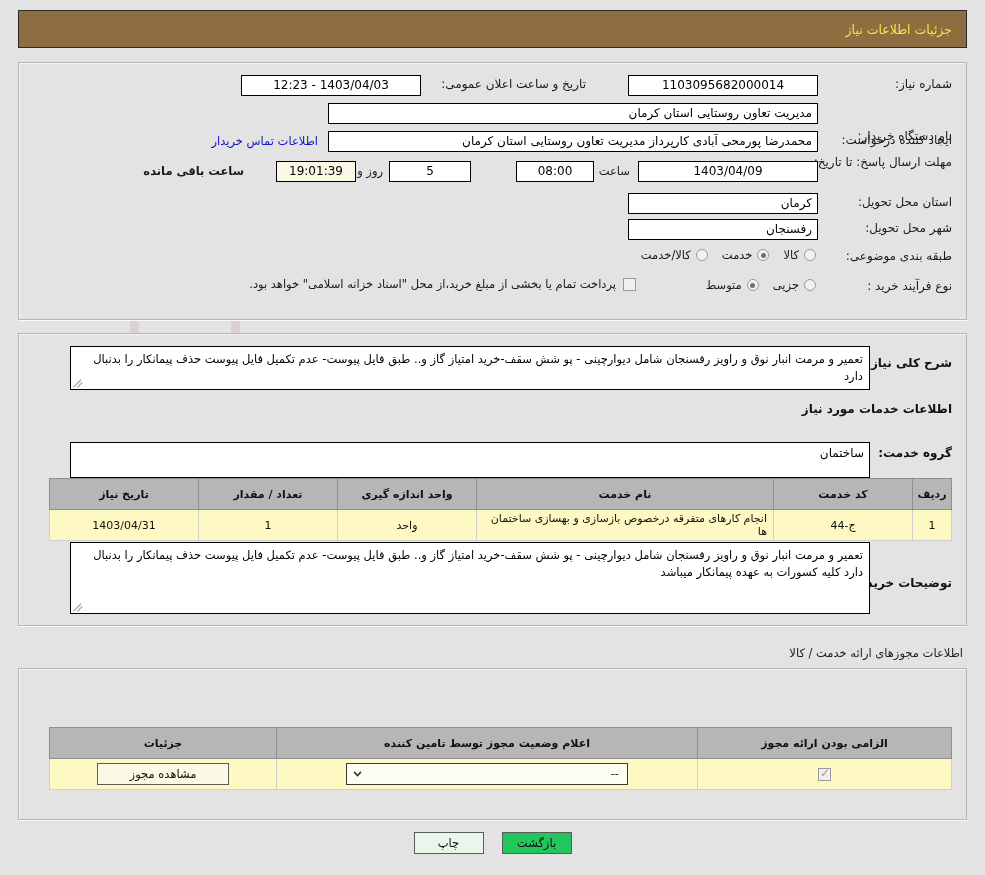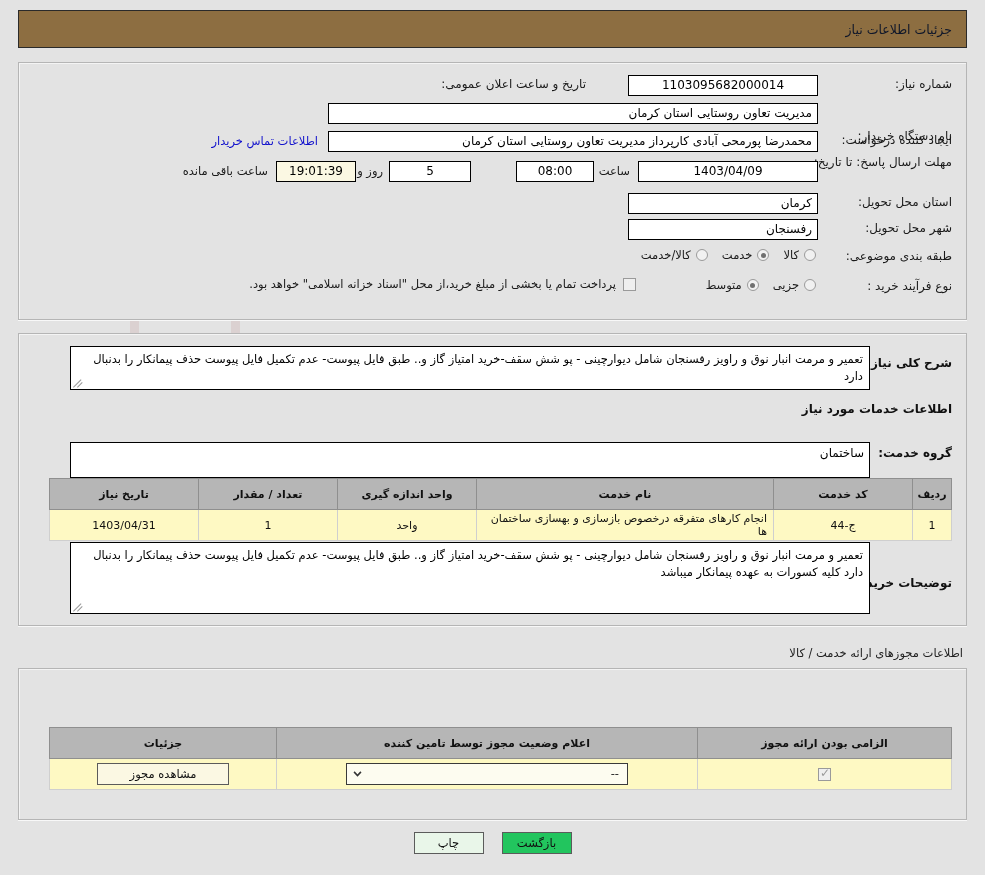--- a/index.html
+++ b/index.html
@@ -28,21 +28,21 @@
     height: 38px;
     background: #8d6e41;
     border: 1px solid #2a2a2a;
     box-sizing: border-box;
     display: flex;
     align-items: center;
     justify-content: flex-start;
     padding: 0 14px;
   }
   .header-bar .title {
-    color: #0f172a;
+    color: #fde047;
     font-size: 12.5px;
     font-weight: normal;
     letter-spacing: 0.2px;
   }
 
   
   .panel {
     position: absolute;
     background: #e3e3e3;
     border: 1px solid #a8a8a8;
@@ -295,20 +295,21 @@
 <div class="panel inset" id="panel-top">
 
   <div class="row" style="top:14px; right:14px;">
     <span class="lbl">شماره نیاز:</span>
   </div>
   <div class="txtbox center" style="position:absolute; top:12px; right:148px; width:190px;">1103095682000014</div>
 
   <div class="row" style="top:14px; right:380px;">
     <span class="lbl">تاریخ و ساعت اعلان عمومی:</span>
   </div>
+  <div class="txtbox center" style="position:absolute; top:12px; right:545px; width:180px;">1403/04/03 - 12:23</div>
 
   <div class="row" style="top:42px; right:14px;margin-top:24px;">
     <span class="lbl">نام دستگاه خریدار:</span>
   </div>
   <div class="txtbox" style="position:absolute; top:40px; right:148px; width:490px;">مدیریت تعاون روستایی استان کرمان</div>
 
   <div class="row" style="top:70px; right:14px;">
     <span class="lbl">ایجاد کننده درخواست:</span>
   </div>
   <div class="txtbox" style="position:absolute; top:68px; right:148px; width:490px;">محمدرضا پورمحی آبادی کارپرداز مدیریت تعاون روستایی استان کرمان</div>
@@ -316,21 +317,21 @@
 
   <div class="row" style="top:92px; right:14px; width:125px; display:block;">
     <span class="lbl" style="display:block; line-height:15px;">مهلت ارسال پاسخ: تا تاریخ:</span>
   </div>
   <div class="txtbox center" style="position:absolute; top:98px; right:148px; width:180px;">1403/04/09</div>
   <span class="lbl small" style="position:absolute; top:101px; right:336px;">ساعت</span>
   <div class="txtbox center" style="position:absolute; top:98px; right:372px; width:78px;">08:00</div>
   <div class="txtbox center" style="position:absolute; top:98px; right:495px; width:82px;">5</div>
   <span class="lbl small" style="position:absolute; top:101px; right:583px;padding-left:24px;">روز و</span>
   <div class="txtbox center cream" style="position:absolute; top:98px; right:610px; width:80px;">19:01:39</div>
-  <span class="lbl small" style="position:absolute; top:101px; right:698px;">ساعت باقی مانده</span>
+  <span class="lbl small" style="position:absolute; top:101px; right:722px;font-weight:bold;">ساعت باقی مانده</span>
 
   <div class="row" style="top:132px; right:14px;">
     <span class="lbl">استان محل تحویل:</span>
   </div>
   <div class="txtbox" style="position:absolute; top:130px; right:148px; width:190px;">کرمان</div>
 
   <div class="row" style="top:158px; right:14px;">
     <span class="lbl">شهر محل تحویل:</span>
   </div>
   <div class="txtbox" style="position:absolute; top:156px; right:148px; width:190px;">رفسنجان</div>

